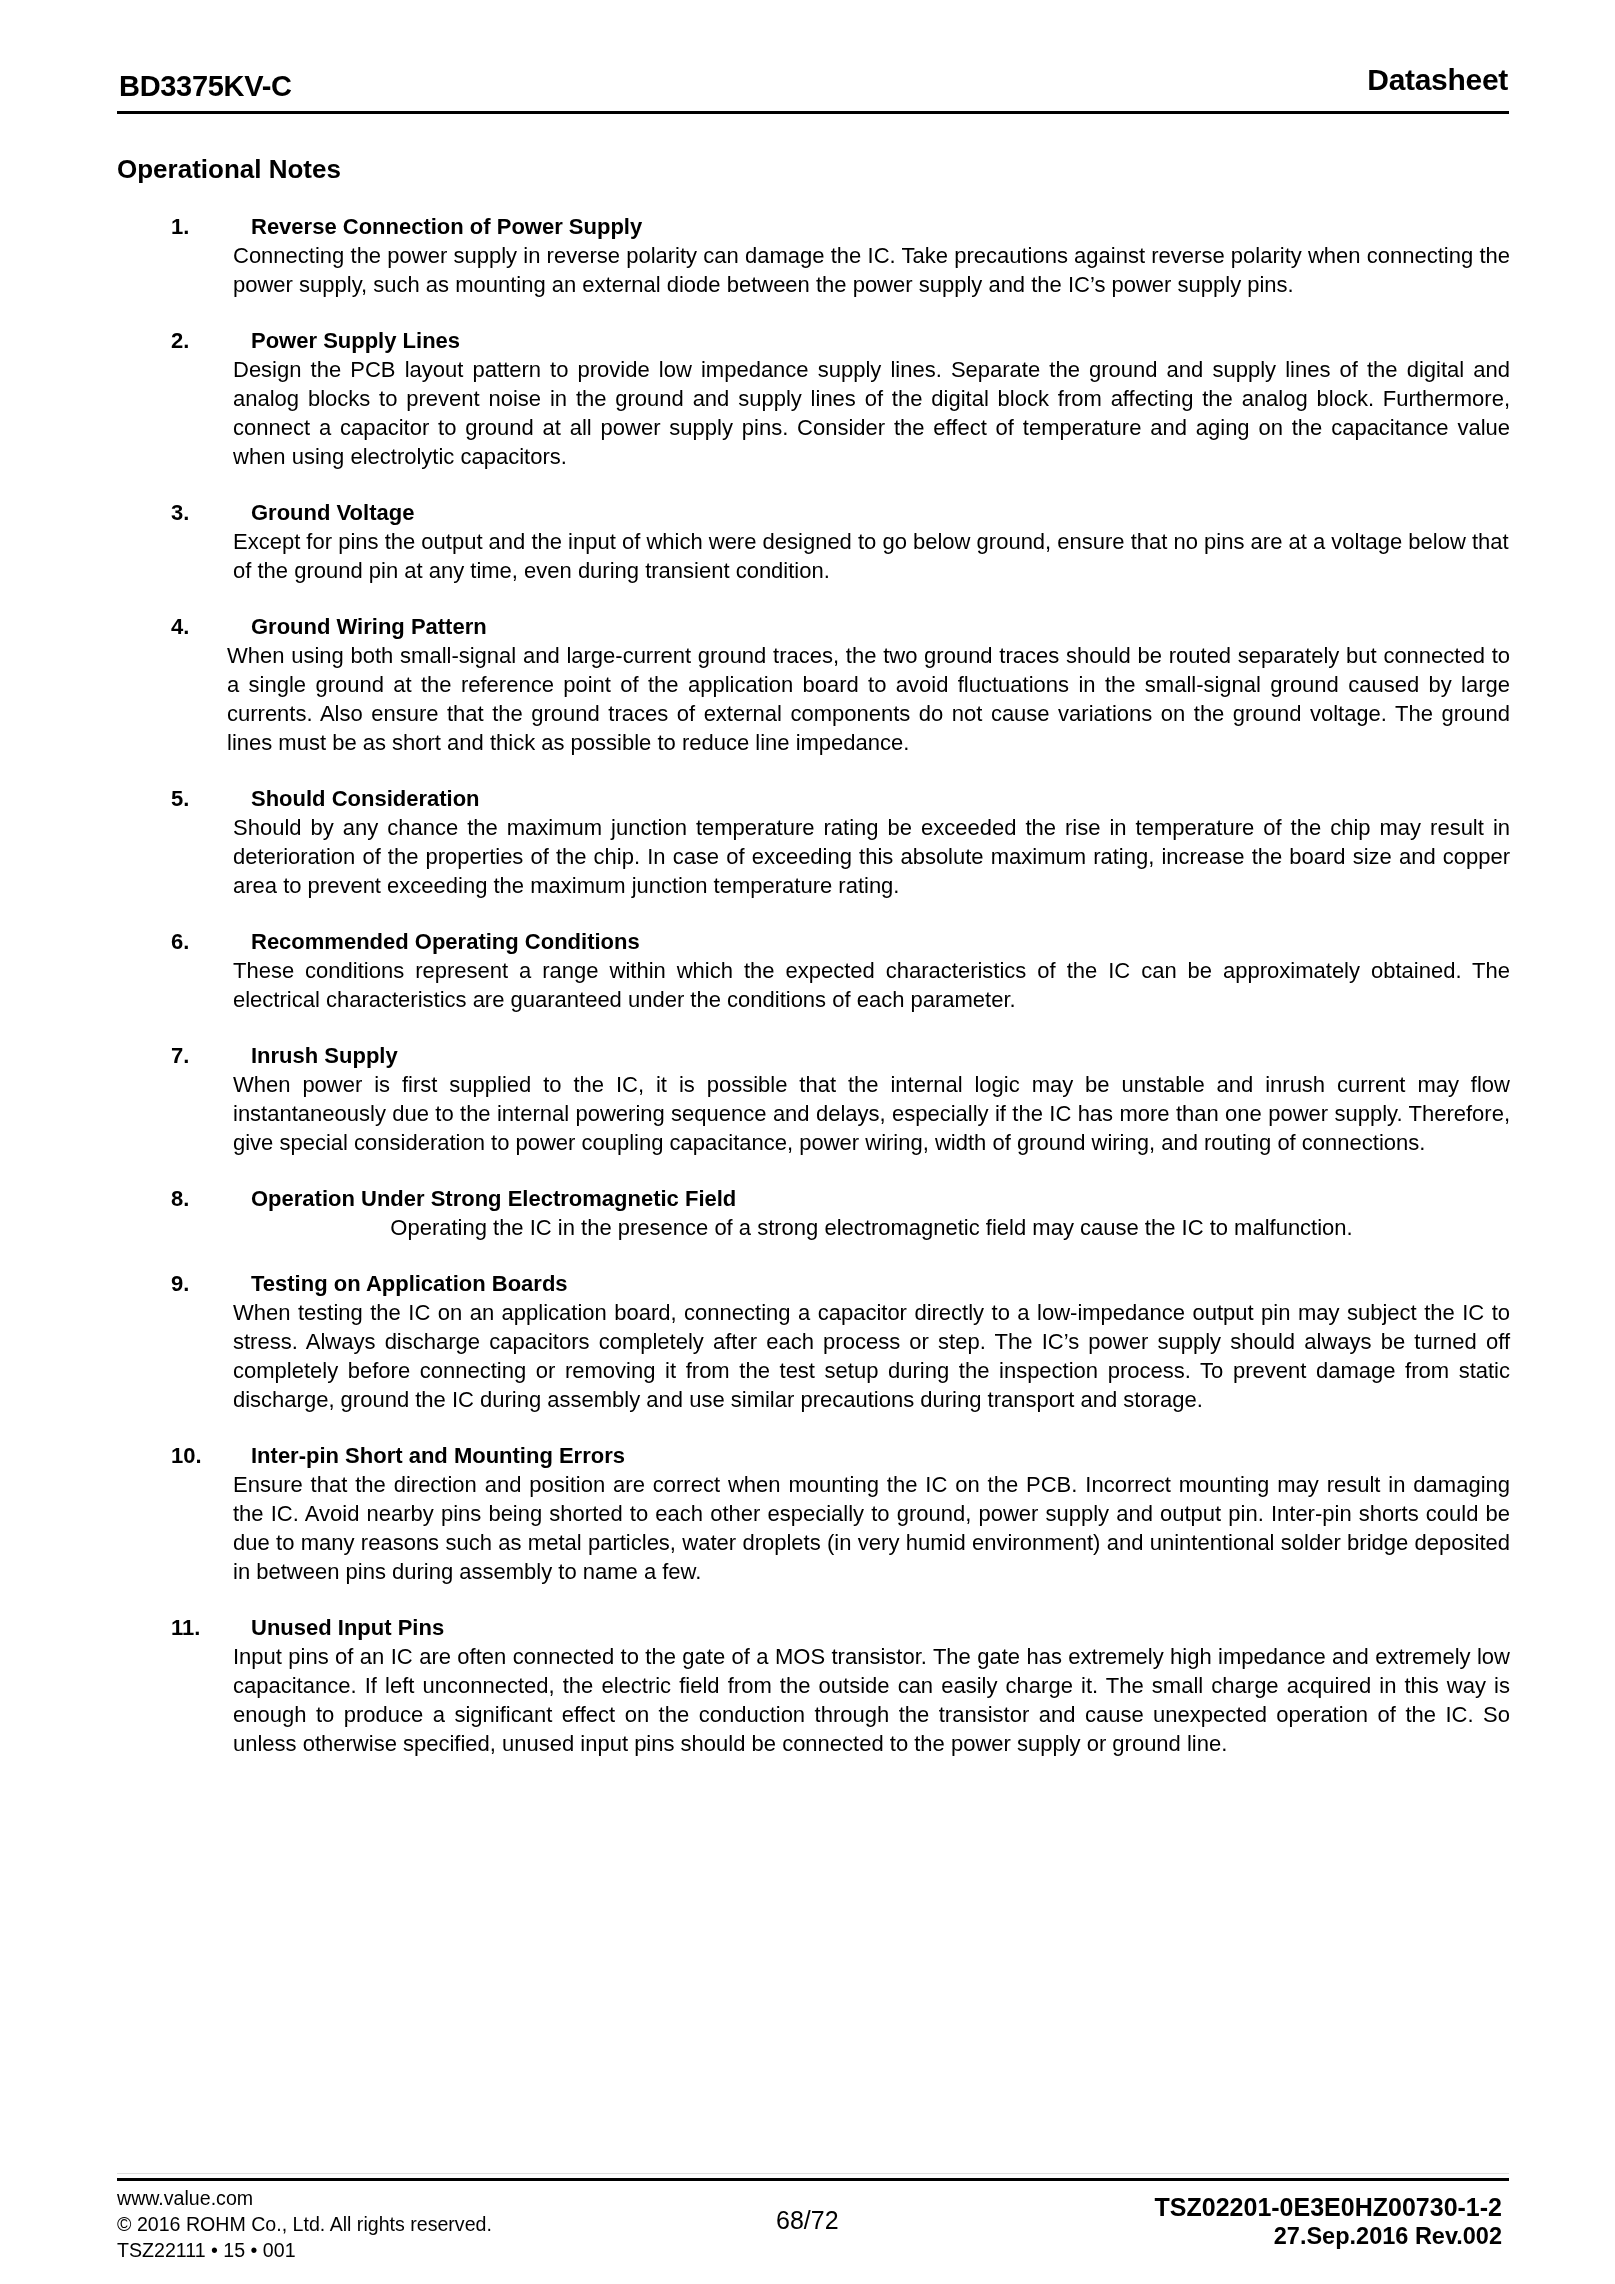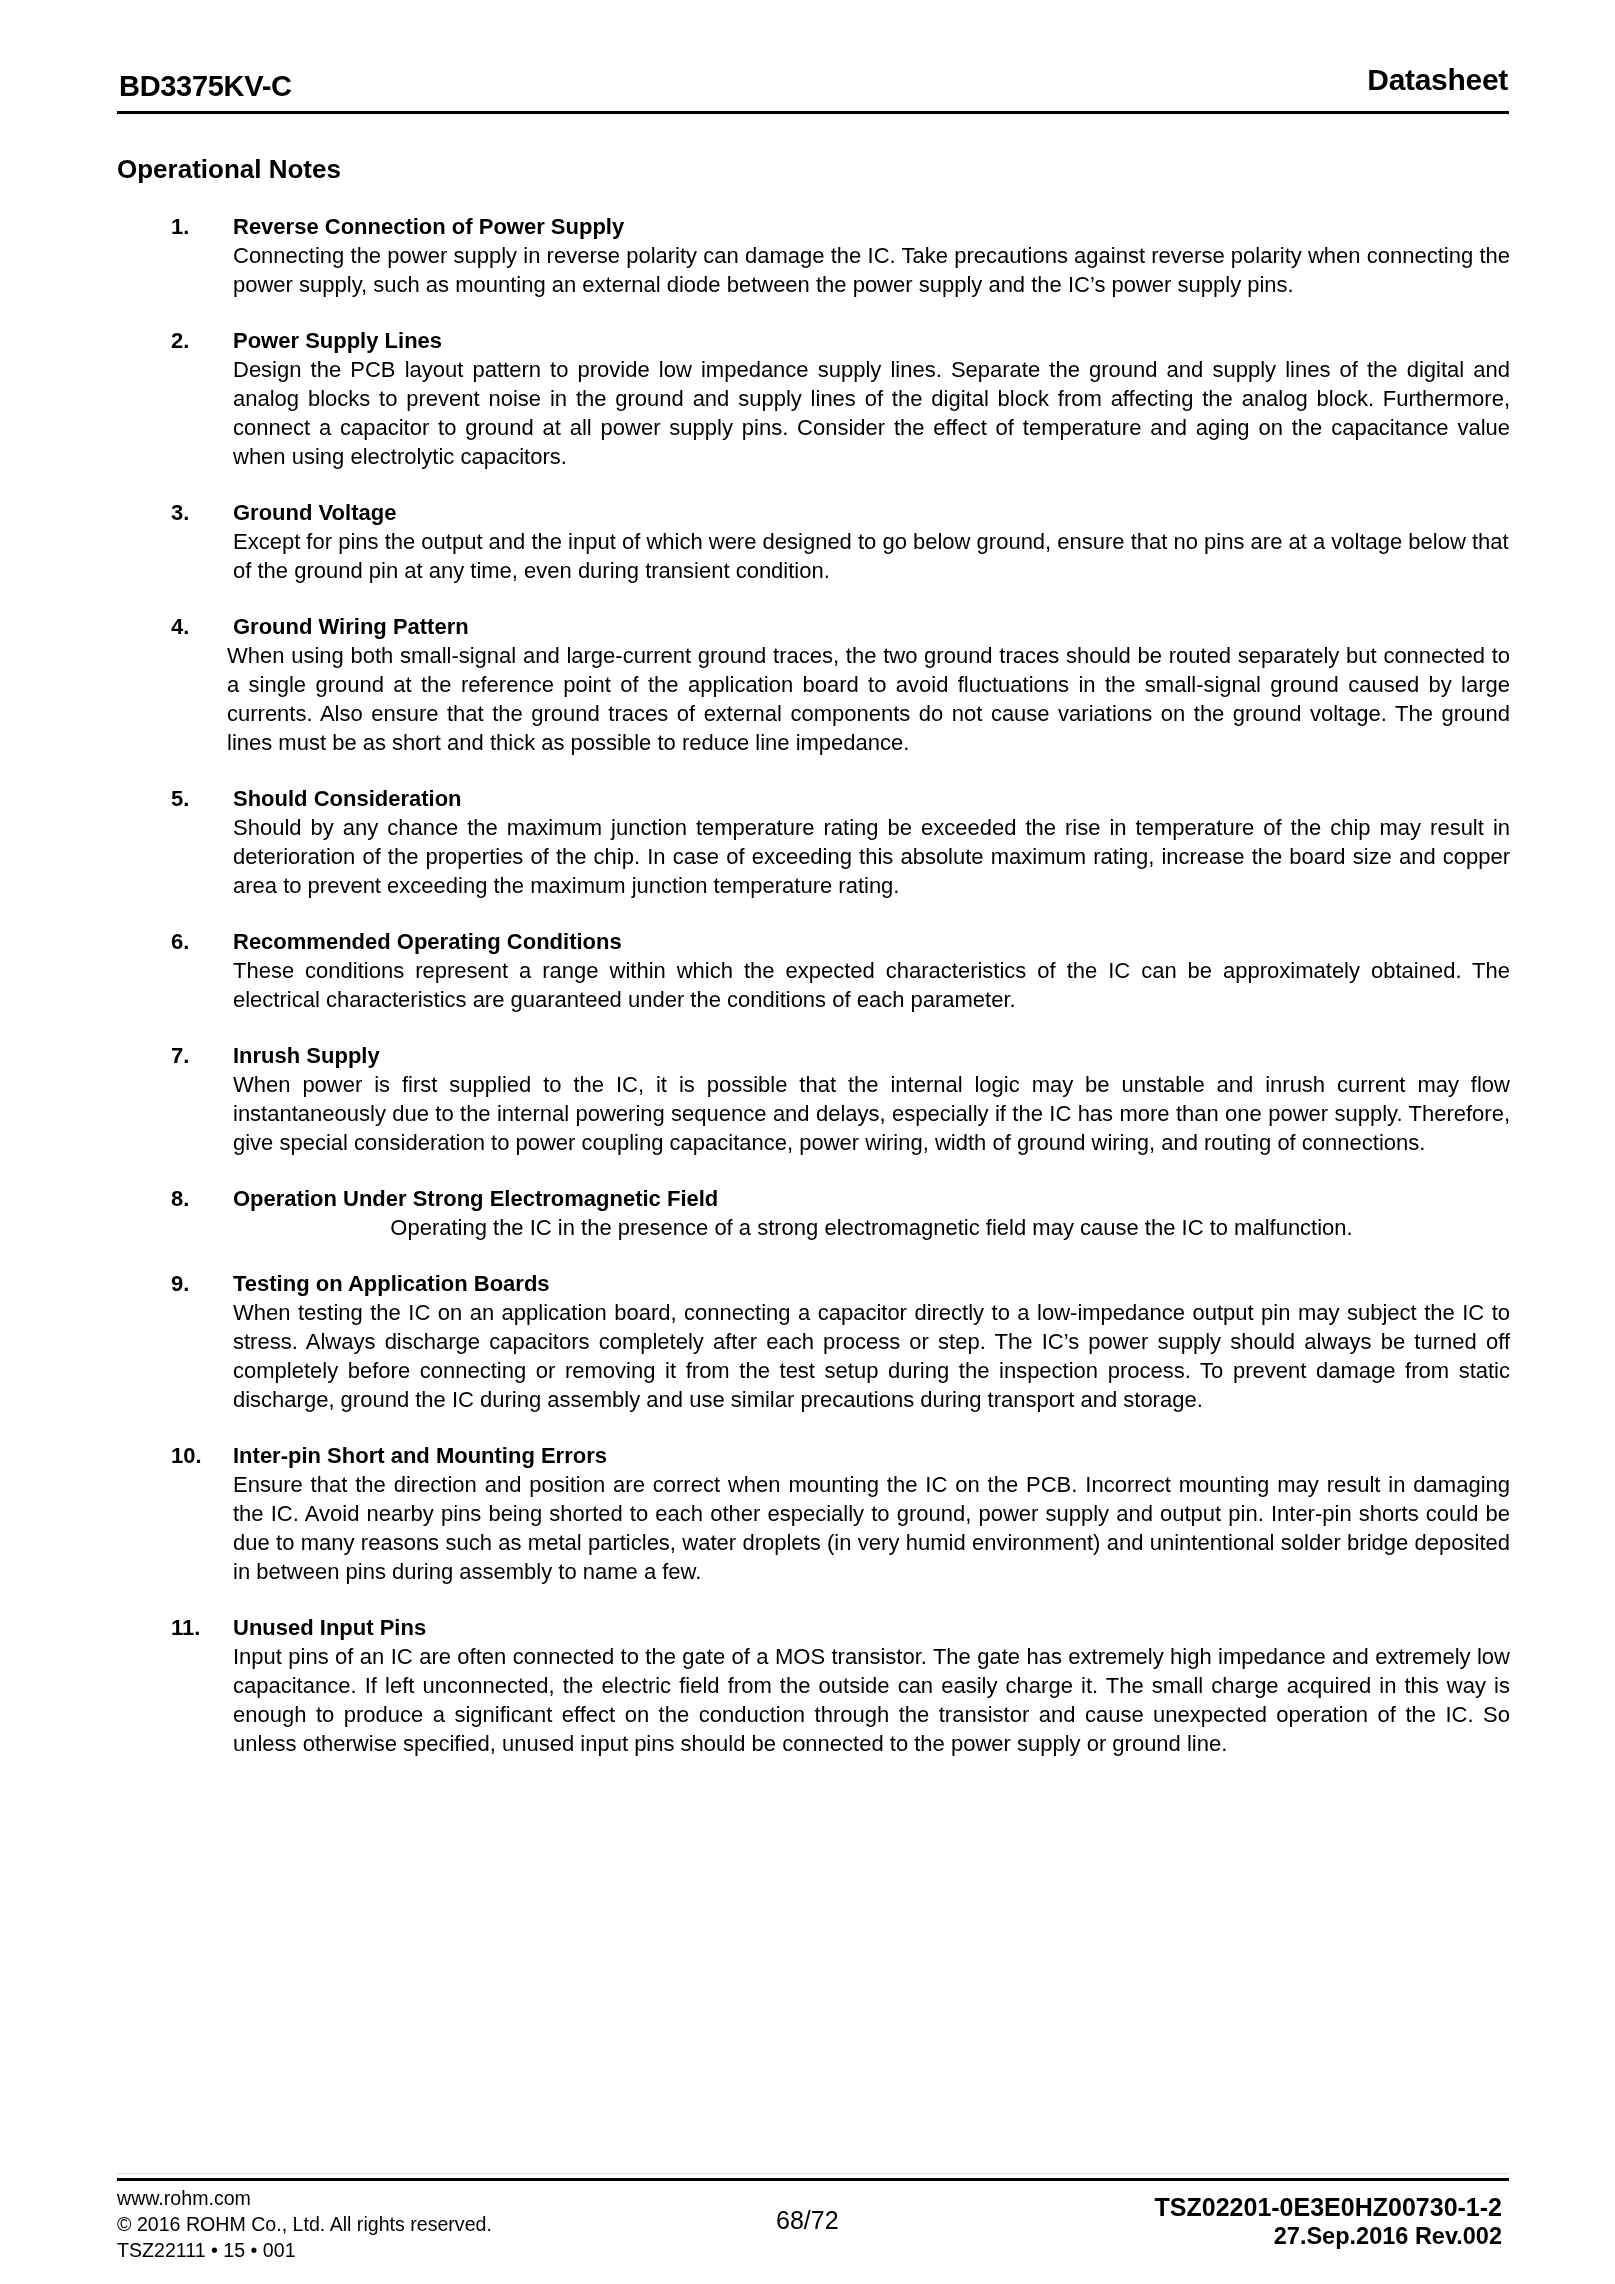--- a/index.html
+++ b/index.html
@@ -5,21 +5,21 @@
   html, body { margin: 0; padding: 0; background: #ffffff; }
   body { width: 1616px; height: 2284px; position: relative; overflow: hidden;
          font-family: "Liberation Sans", sans-serif; color: #000; }
   .hdr-left { position: absolute; left: 119px; top: 70px; font-size: 29px; font-weight: bold; letter-spacing: -0.3px; }
   .hdr-right { position: absolute; right: 108px; top: 63px; font-size: 30px; font-weight: bold; letter-spacing: -0.3px; }
   .hdr-rule { position: absolute; left: 117px; width: 1392px; top: 111px; height: 3.3px; background: #000; }
   .section-title { position: absolute; left: 117px; top: 154px; font-size: 26px; font-weight: bold; }
   .notes { position: absolute; left: 171px; top: 212px; width: 1339px; }
   .note { position: relative; margin-bottom: 27px; }
   .note-num { position: absolute; left: 0; top: 0; font-size: 22px; font-weight: bold; line-height: 29px; }
-  .note-title { margin-left: 62px; font-size: 22px; font-weight: bold; line-height: 29px; }
+  .note-title { margin-left: 80px; font-size: 22px; font-weight: bold; line-height: 29px; }
   .note-body { margin-left: 62px; font-size: 22px; line-height: 29px; text-align: justify; }
   .note-body.shift { margin-left: 56px; }
   .ftr-rule { position: absolute; left: 117px; width: 1392px; top: 2178px; height: 3.3px; background: #000; }
   .ftr-rule-light { position: absolute; left: 117px; width: 1392px; top: 2173px; height: 1.3px; background: #ddd; }
   .ftr-left { position: absolute; left: 117px; top: 2185px; font-size: 19.6px; line-height: 26px; }
   .ftr-center { position: absolute; left: 776px; top: 2206px; font-size: 25px; }
   .ftr-right { position: absolute; right: 114px; top: 2193px; text-align: right; font-weight: bold; line-height: 29px; }
   .ftr-right .doc-id { font-size: 25px; }
   .ftr-right .doc-date { font-size: 23.5px; }
 </style>
@@ -86,21 +86,21 @@
   <div class="note">
     <div class="note-num">11.</div>
     <div class="note-title">Unused Input Pins</div>
     <div class="note-body">Input pins of an IC are often connected to the gate of a MOS transistor. The gate has extremely high impedance and extremely low capacitance. If left unconnected, the electric field from the outside can easily charge it. The small charge acquired in this way is enough to produce a significant effect on the conduction through the transistor and cause unexpected operation of the IC. So unless otherwise specified, unused input pins should be connected to the power supply or ground line.</div>
   </div>
 </div>
 
 <div class="ftr-rule-light"></div>
 <div class="ftr-rule"></div>
 <div class="ftr-left">
-  <div>www.rohm.com</div>
+  <div>www.value.com</div>
   <div>© 2016 ROHM Co., Ltd. All rights reserved.</div>
   <div>TSZ22111 • 15 • 001</div>
 </div>
 <div class="ftr-center">68/72</div>
 <div class="ftr-right">
   <div class="doc-id">TSZ02201-0E3E0HZ00730-1-2</div>
   <div class="doc-date">27.Sep.2016 Rev.002</div>
 </div>
 
 

